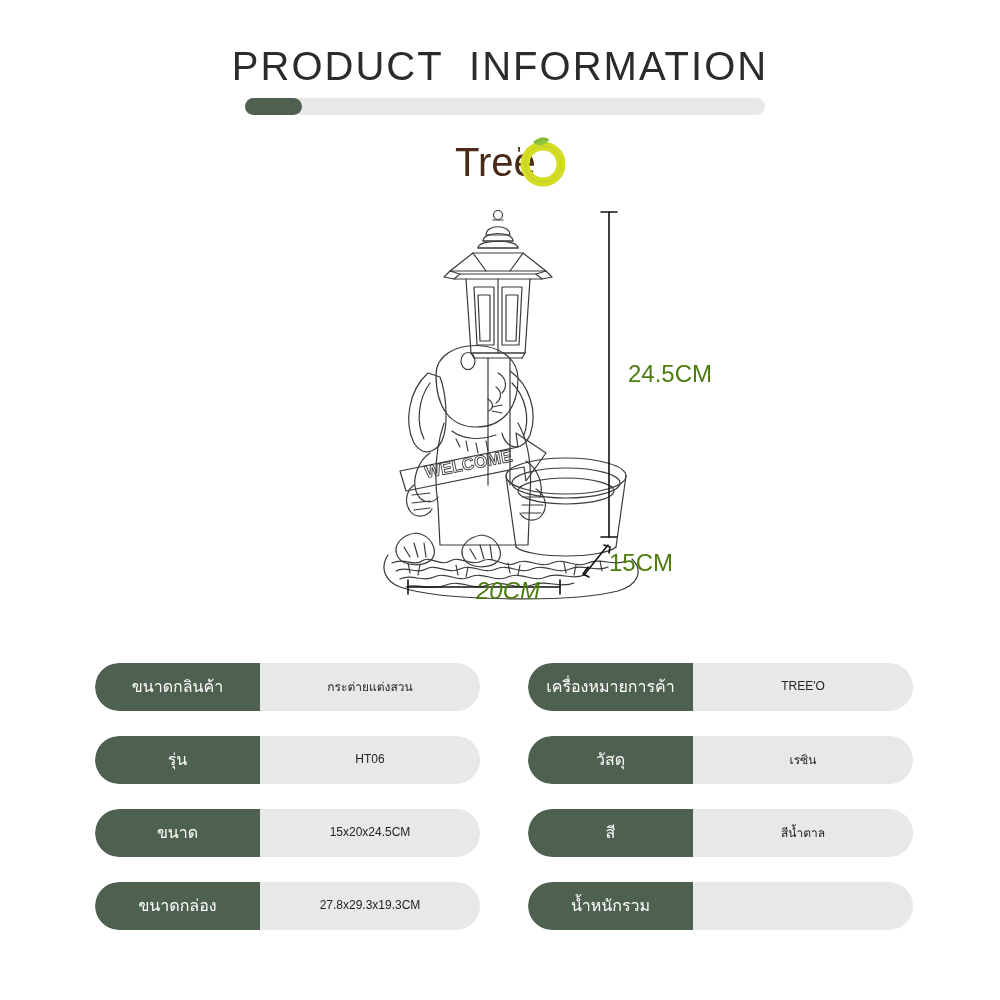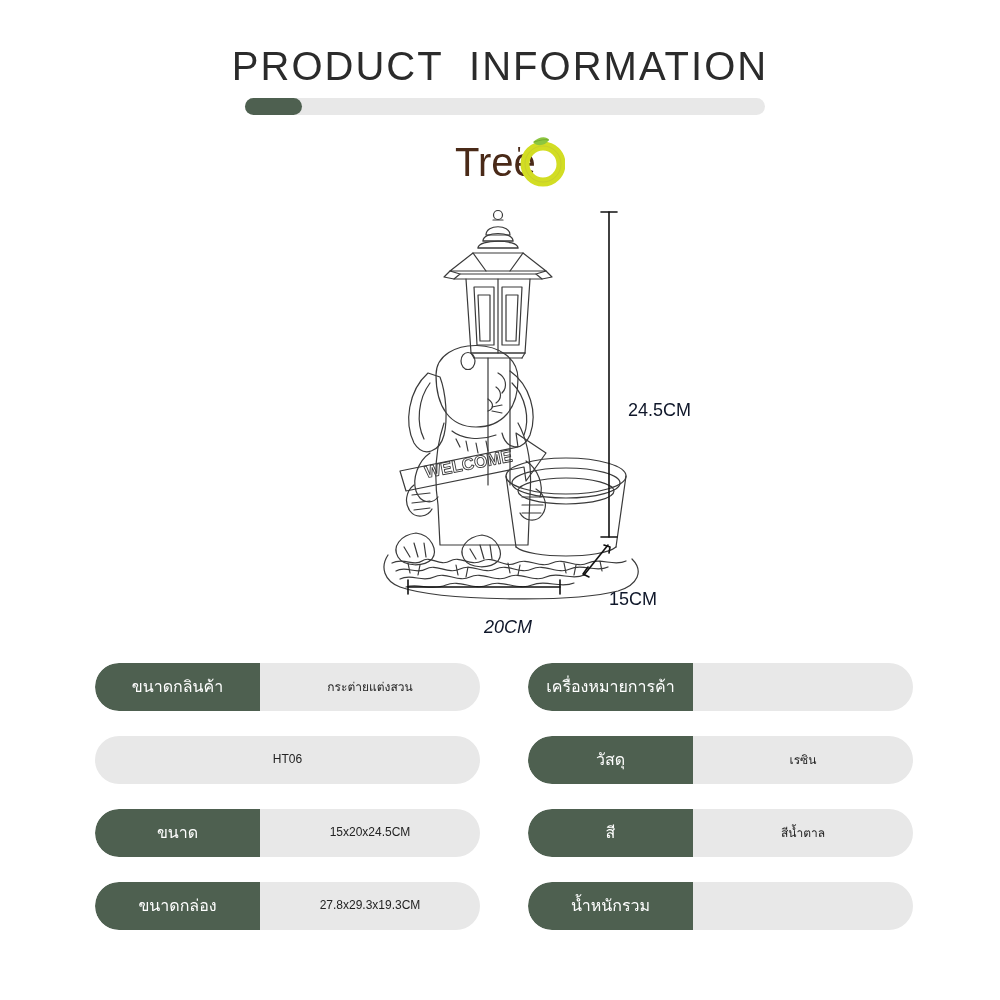--- a/index.html
+++ b/index.html
@@ -114,24 +114,23 @@
     justify-content: center;
     font-size: 12px;
     color: #232323;
     box-sizing: border-box;
     padding-bottom: 2px;
   }
 
   
   .dim-label {
     position: absolute;
-    font-size: 18px;
-    color: #0f172a;
+    font-size: 24px;
+    color: #4d7c0f;
     white-space: nowrap;
-    margin-top: 40px;
   }
   .dim-height { top: 360px; left: 628px; }
   .dim-depth  { top: 549px; left: 609px; }
   .dim-width  { top: 577px; left: 432px; width: 152px; text-align: center; font-style: italic; }
 </style>
 </head>
 <body>
 
 <div class="page-title">PRODUCT  INFORMATION</div>
 
@@ -301,35 +300,37 @@
 <div class="dim-label dim-width">20CM</div>
 
 <div class="spec-table">
 
   <div class="spec-col left">
     <div class="spec-row">
       <div class="spec-label">ขนาดกลินค้า</div>
       <div class="spec-value">กระต่ายแต่งสวน</div>
     </div>
     <div class="spec-row">
+      <div class="spec-label">รุ่น</div>
       <div class="spec-value">HT06</div>
     </div>
     <div class="spec-row">
       <div class="spec-label">ขนาด</div>
       <div class="spec-value">15x20x24.5CM</div>
     </div>
     <div class="spec-row">
       <div class="spec-label">ขนาดกล่อง</div>
       <div class="spec-value">27.8x29.3x19.3CM</div>
     </div>
   </div>
 
   <div class="spec-col right">
     <div class="spec-row">
       <div class="spec-label">เครื่องหมายการค้า</div>
+      <div class="spec-value">TREE'O</div>
     </div>
     <div class="spec-row">
       <div class="spec-label">วัสดุ</div>
       <div class="spec-value">เรซิน</div>
     </div>
     <div class="spec-row">
       <div class="spec-label">สี</div>
       <div class="spec-value">สีน้ำตาล</div>
     </div>
     <div class="spec-row">

